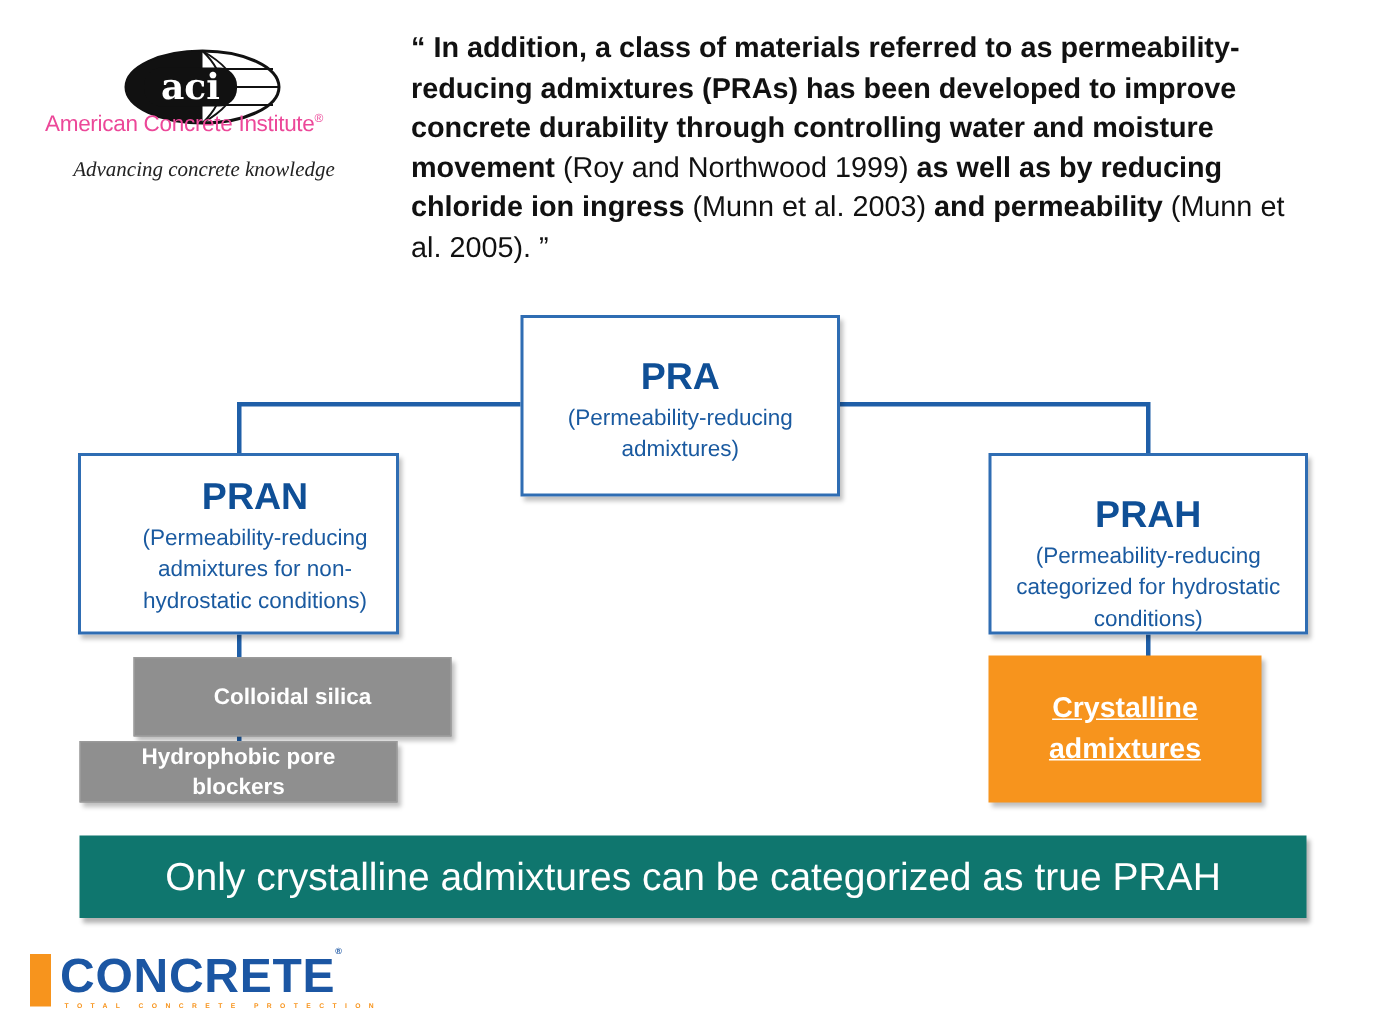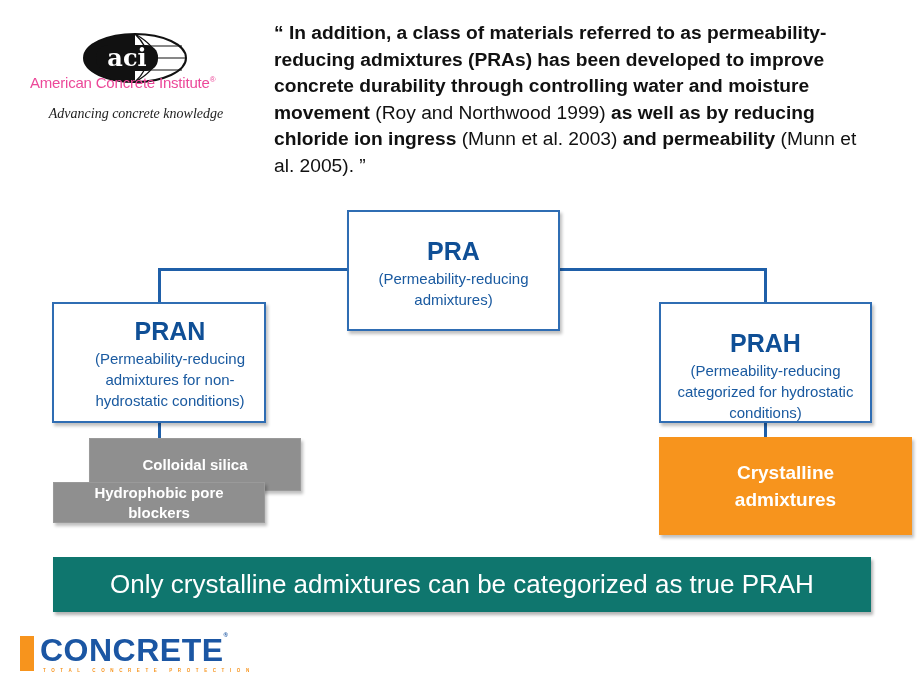--- a/index.html
+++ b/index.html
@@ -83,23 +83,23 @@
   <div class="title">PRAN</div>
   <div class="sub" style="padding:2px 14px 0;text-align:center;">(Permeability-reducing admixtures for non-hydrostatic conditions)</div>
 </div>
 
 <div class="obox" style="left:659px; top:302px; width:213px; height:121px; padding-top:25px;">
   <div class="title">PRAH</div>
   <div class="sub" style="padding:2px 6px 0;">(Permeability-reducing categorized for hydrostatic conditions)</div>
 </div>
 
 <div class="fbox gray" style="left:45px; top:438px; width:212px; height:53px;margin-left:44px;">Colloidal silica</div>
-<div class="fbox gray" style="left:53px; top:482px; width:212px; height:41px; padding:0 13px;">Hydrophobic pore blockers</div>
+<div class="fbox gray" style="left:53px; top:494px; width:212px; height:41px; padding:0 13px;">Hydrophobic pore blockers</div>
 
-<div class="fbox orange" style="left:659px; top:437px; width:253px; height:98px; padding:0 39px;">Crystalline admixtures</div>
+<div class="fbox orange" style="left:659px; top:437px; width:182px; height:98px; padding:0 39px;text-decoration:underline;">Crystalline admixtures</div>
 
 <div id="banner" class="abs">Only crystalline admixtures can be categorized as true PRAH</div>
 
 <div id="pen-logo" class="abs">
   <div id="pen-bar" class="abs"></div>
   <div id="pen-word" class="abs"><span>CONCRETE</span><sup>®</sup></div>
   <div id="pen-tag" class="abs">TOTAL CONCRETE PROTECTION</div>
 </div>
 
 </body></html>

